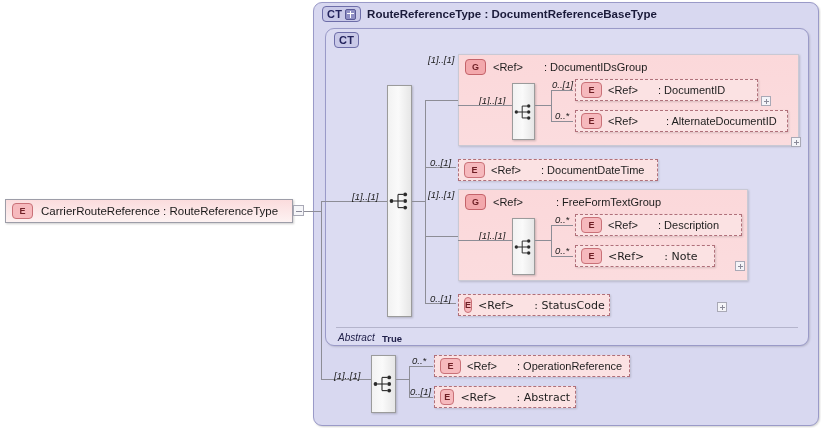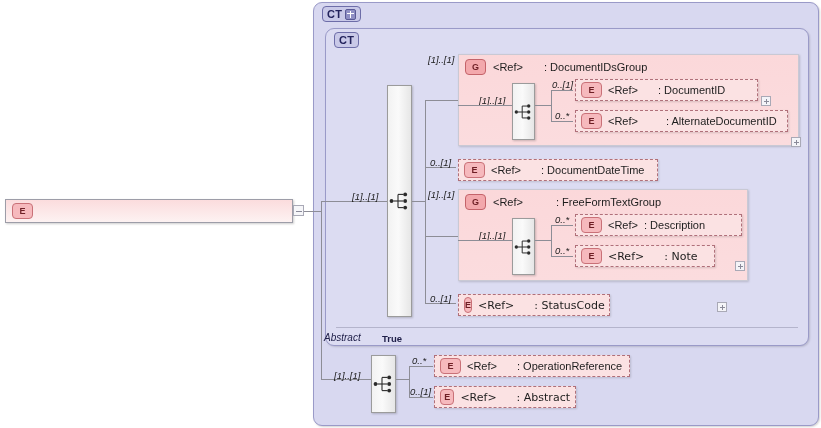--- a/index.html
+++ b/index.html
@@ -123,36 +123,38 @@
 </head>
 <body>
 
 <div class="abs ct-outer"></div>
 
 <div class="abs hdr" style="left:322px;top:6px;">
   <span class="badge badge-ct">
     <span>CT</span>
       <span class="plus-glyph"></span>
   </span>
+  <span class="hdr-title">RouteReferenceType : DocumentReferenceBaseType</span>
 </div>
 
 <div class="abs ct-inner"></div>
 
 <div class="abs hdr" style="left:334px;top:32px;">
   <span class="badge badge-ct">
       <span>CT</span>
     </span>
 </div>
 
 <div class="abs abs-rule" style="left:336px;top:327px;width:462px;"></div>
-<div class="abs abs-lbl" style="left:324px;top:332px;">Abstract</div>
+<div class="abs abs-lbl" style="left:338px;top:332px;">Abstract</div>
 <div class="abs abs-val" style="left:382px;top:333px;text-align:center;">True</div>
 
 <div class="abs root-node">
   <span class="badge badge-e">E</span>
+  <span class="nm">CarrierRouteReference : RouteReferenceType</span>
 </div>
 <div class="abs collapser" style="left:293px;top:205px;"></div>
 
 <div class="abs ln lnh" style="left:304px;top:211px;width:17px;"></div>
 <div class="abs ln lnv" style="left:321px;top:201px;height:178px;"></div>
 
 <div class="abs ln lnh" style="left:321px;top:201px;width:66px;"></div>
 
 <div class="abs ln lnh" style="left:321px;top:379px;width:50px;"></div>
 
@@ -257,21 +259,21 @@
 <div class="abs ln lnh" style="left:458px;top:240px;width:54px;"></div>
 
 <div class="abs ln lnv" style="left:551px;top:225px;height:31px;"></div>
 <div class="abs ln lnh" style="left:535px;top:240px;width:16px;"></div>
 <div class="abs ln lnh" style="left:551px;top:225px;width:22px;"></div>
 <div class="abs ln lnh" style="left:551px;top:256px;width:22px;"></div>
 
 <div class="abs node dashed" style="left:575px;top:214px;width:167px;">
   <span class="badge badge-e">E</span>
   <span class="nm">&lt;Ref&gt;</span>
-  <span class="nm" style="">: Description</span>
+  <span class="nm" style="margin-left:14px;">: Description</span>
 </div>
 <div class="abs expander" style="left:735px;top:220px;"></div>
 <div class="abs card" style="left:555px;top:214px;">0..*</div>
 
 <div class="abs node dashed" style="left:575px;top:245px;width:140px;">
   <span class="badge badge-e">E</span>
   <span class="nm ser">&lt;Ref&gt;</span>
   <span class="nm ser" style="margin-left:14px;">: Note</span>
 </div>
 <div class="abs expander" style="left:717px;top:251px;"></div>

